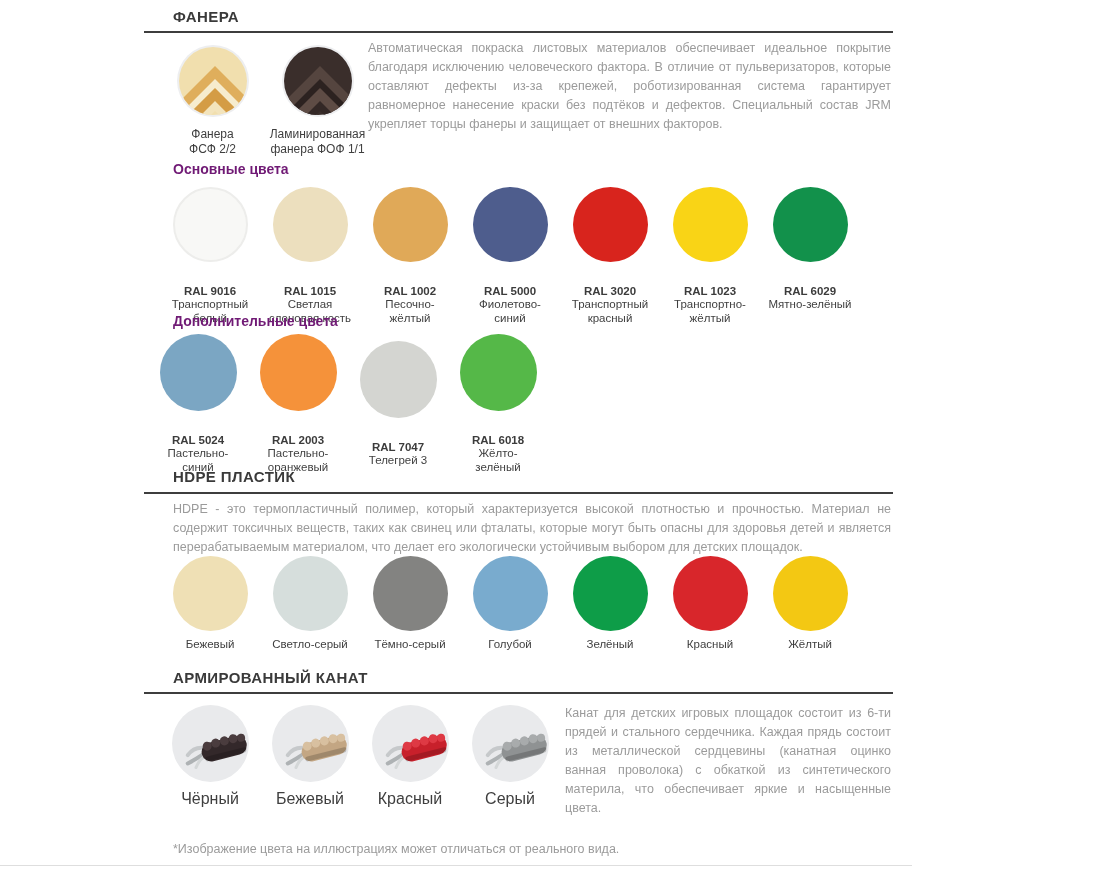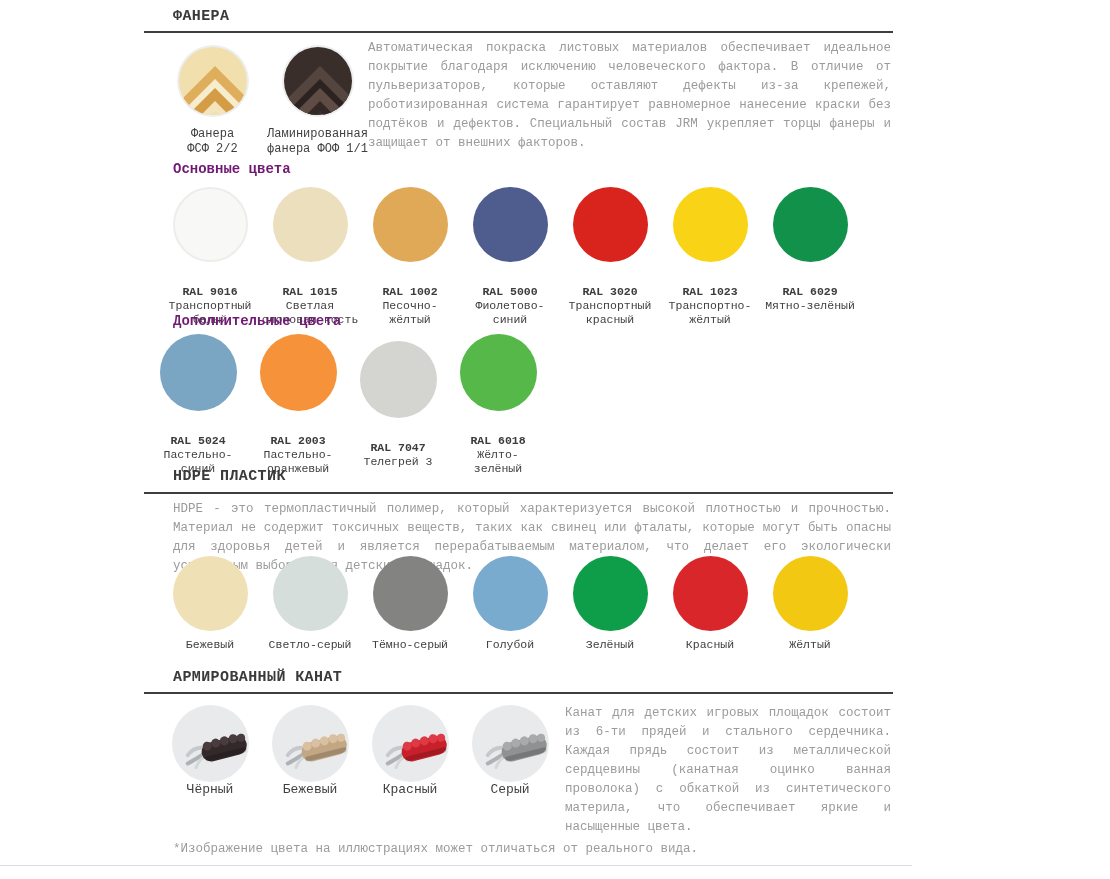--- a/index.html
+++ b/index.html
@@ -1,19 +1,19 @@
 <!DOCTYPE html>
 <html><head>
 <meta charset="utf-8">
 <style>
   * { margin:0; padding:0; box-sizing:border-box; }
   html,body { background:#ffffff; }
   .page {
     position:relative; width:912px; height:879px; background:#ffffff;
-    font-family:Liberation Mono, monospace; overflow:hidden;
+    font-family:Liberation Sans, sans-serif; overflow:hidden;
   }
   .section-title {
     position:absolute; left:173px; font-size:15px; font-weight:bold;
     color:#3a3a3a; letter-spacing:0.4px;
   }
   .section-rule {
     position:absolute; left:144px; width:749px; height:2px; background:#3e3e3e;
   }
   .desc {
     position:absolute; font-size:12.5px; line-height:19px; color:#9b9b9b;
@@ -28,21 +28,21 @@
   .circle {
     border-radius:50%; margin:0 auto; border:2px solid transparent; overflow:hidden;
   }
   .c75 { width:75px; height:75px; }
   .c77 { width:77px; height:77px; }
   .c72 { width:72px; height:72px; background:#edeef0; }
   .swatch-code { margin-top:23px; font-size:11.5px; font-weight:bold; color:#3c3c3c; }
   .swatch-name { font-size:11.5px; line-height:13.5px; color:#3f3f3f; white-space:pre-line; margin-top:1px; }
   .plain-name { margin-top:7px; font-size:11.5px; color:#3f3f3f; }
   .ply-label { margin-top:10px; font-size:12px; line-height:15px; color:#3f3f3f; white-space:pre-line; }
-  .rope-label { font-size:13px; color:#3f3f3f; }
+  .rope-label { margin-top:8px; font-size:16px; color:#3f3f3f; }
   .footnote { position:absolute; left:173px; top:842px; font-size:12.5px; color:#9b9b9b; }
   .bottom-rule { position:absolute; left:0; top:865px; width:1110px; height:1px; background:#dedede; }
   svg { display:block; }
 </style>
 </head>
 <body>
 
 <div class="page">
 
   <div class="section-title" style="top:8px;">ФАНЕРА</div>

